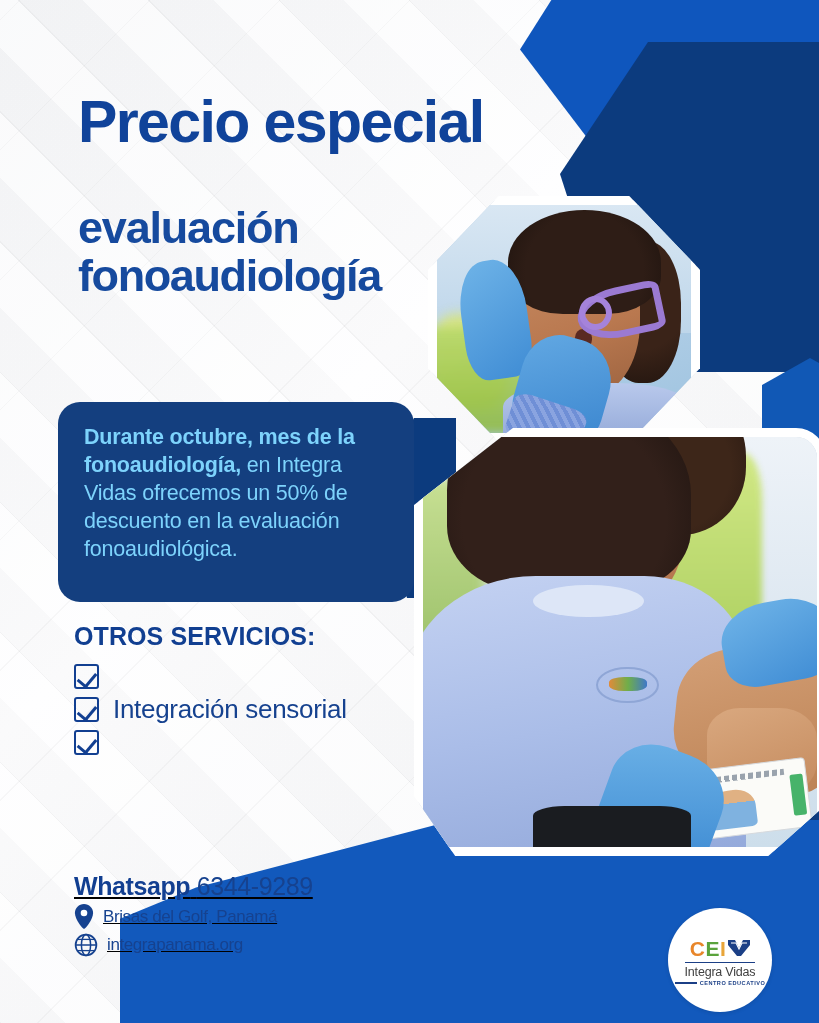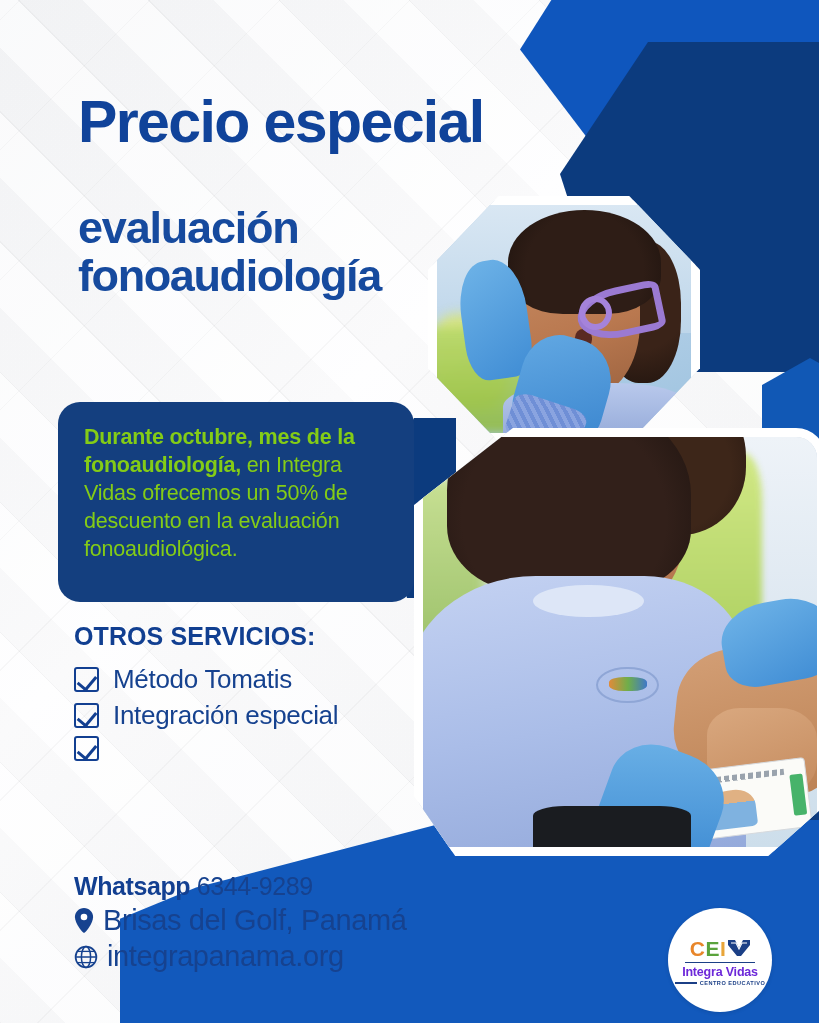--- a/index.html
+++ b/index.html
@@ -305,21 +305,21 @@
   
   .promo-box {
     left:58px; top:396px;
     width:356px; height:200px;
     background:#143f7f;
     border-radius:22px 22px 22px 22px;
     z-index:4;
     padding:22px 24px 0 26px;
   }
   .promo-text {
-    color:#84cc16;
+    color:#7dd3fc;
     font-size:21.5px;
     line-height:1.30;
     letter-spacing:-0.2px;
   }
   .promo-text b { font-weight:700; }
 
   .services-title {
     left:74px; top:616px;
     font-size:25px; font-weight:700;
     letter-spacing:0.1px;
@@ -353,25 +353,25 @@
     left:62px; top:790px;
     width:262px; height:59px;
     background:#133f83;
     border-radius:30px;
     display:flex; align-items:center; justify-content:center;
     color:#ffffff; font-size:25px; font-weight:700;
     letter-spacing:-0.3px;
     cursor:pointer;
   }
 
-  .contact { left:74px; top:866px; width:380px; }
+  .contact { left:74px; top:866px; width:380px;text-decoration:underline; }
   .contact-row { display:flex; align-items:center; gap:9px; margin-bottom:3px; }
   .wa-line { font-size:25px; color:#16428f; letter-spacing:-0.4px; }
   .wa-line b { font-weight:700; color:#123f91; }
-  .loc-line, .web-line { font-size:29px; color:#16428f; letter-spacing:-0.4px; }
+  .loc-line, .web-line { font-size:17px; color:#16428f; letter-spacing:-0.4px; }
 
   .pin-icon { width:20px; height:26px; flex:0 0 20px; }
   .globe-icon { width:24px; height:24px; flex:0 0 24px; }
 
   
   .logo-badge {
     position:absolute;
     left:668px; top:908px;
     width:104px; height:104px;
     background:#ffffff;
@@ -387,21 +387,21 @@
     margin-top:4px;
   }
   .logo-c { color:#e8862a; }
   .logo-e { color:#5aa33c; }
   .logo-i { color:#e8a53a; }
   .logo-wing { margin-left:2px; display:flex; }
   .logo-rule {
     width:70px; height:1.6px; background:#1b3f86; margin:3px 0 2px;
   }
   .logo-name {
-    font-size:12.5px; font-weight:700; color:#6d28d9; letter-spacing:-0.2px;
+    font-size:12.5px; font-weight:400; color:#404040; letter-spacing:-0.2px;
   }
   .logo-sub-wrap { display:flex; align-items:center; gap:3px; margin-top:1px; }
   .logo-dash { width:22px; height:2.4px; background:#1b3f86; }
   .logo-sub { font-size:5.6px; font-weight:700; color:#1b3f86; letter-spacing:0.5px; }
 </style>
 </head>
 <body>
 
 <div id="flyer">
 
@@ -480,25 +480,24 @@
     <p class="promo-text">
       <b>Durante octubre, mes de la fonoaudiología,</b><span> en Integra Vidas ofrecemos un 50% de descuento en la evaluación fonoaudiológica.</span>
     </p>
   </div>
 
   <div class="content services-title">OTROS SERVICIOS:</div>
 
   <div class="content services-list">
     <div class="service-row">
       <span class="cbox"></span>
-      <span class="service-label">Método Tomatis</span>
     </div>
     <div class="service-row">
       <span class="cbox"></span>
-      <span class="service-label">Integración especial</span>
+      <span class="service-label">Integración sensorial</span>
     </div>
     <div class="service-row">
       <span class="cbox"></span>
     </div>
   </div>
 
 
   <div class="content contact">
     <div class="contact-row">
       <span class="wa-line"><b>Whatsapp</b> <span>6344-9289</span></span>

